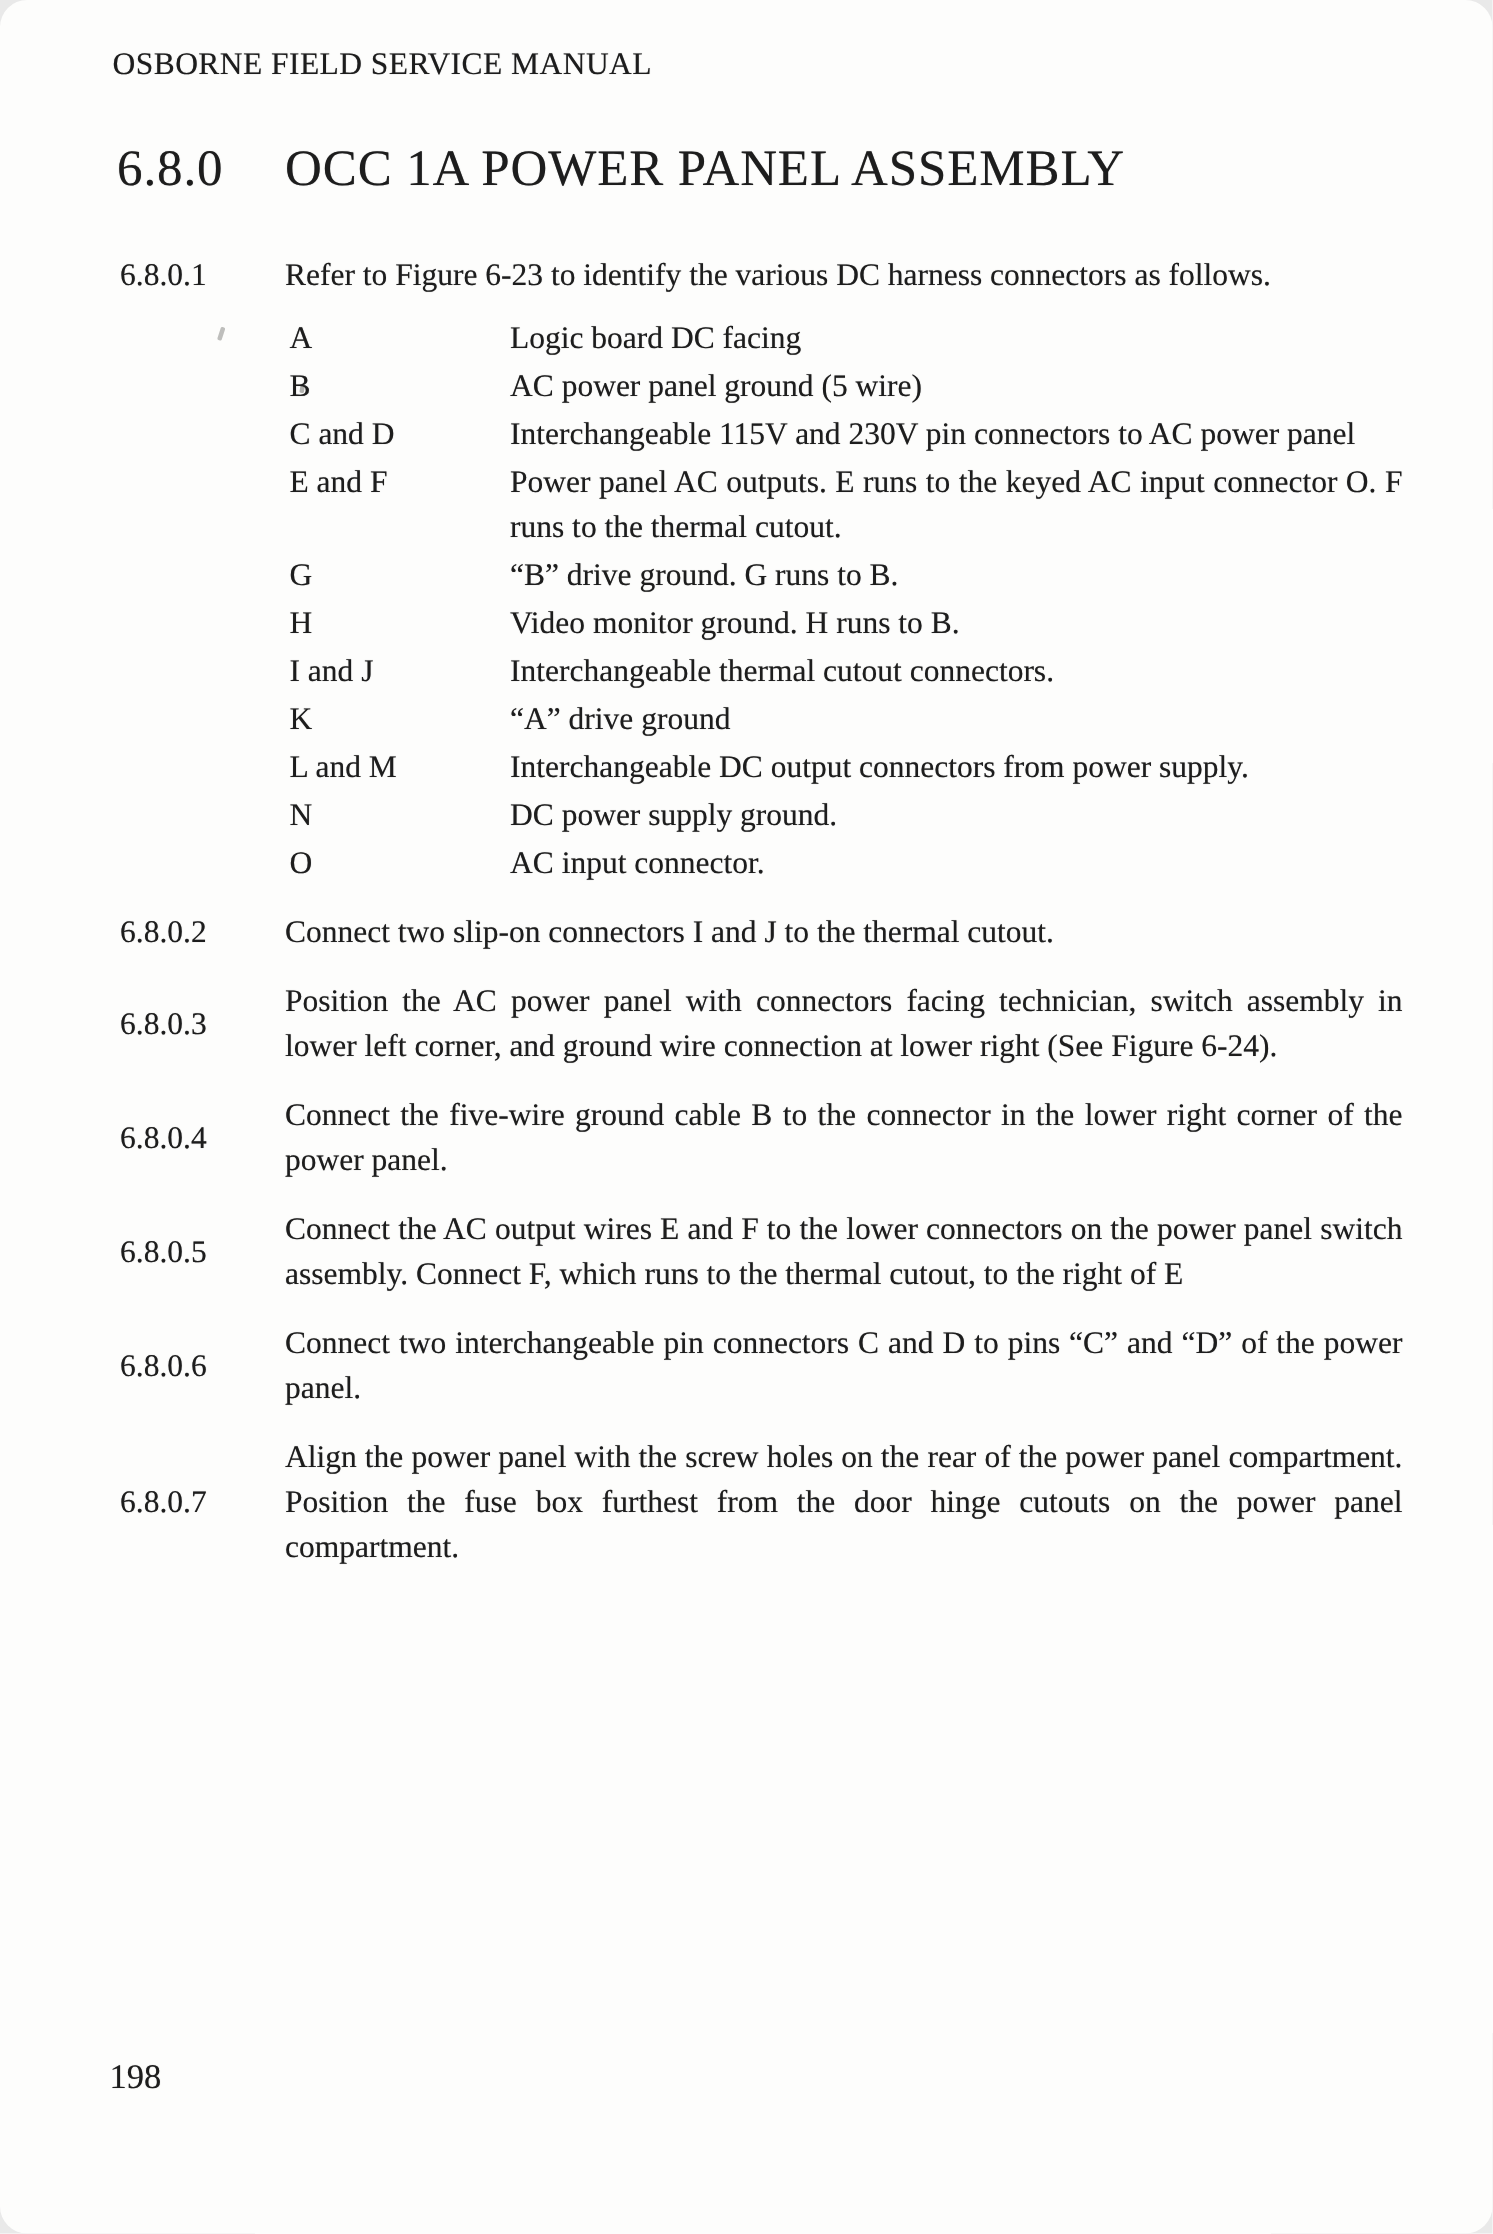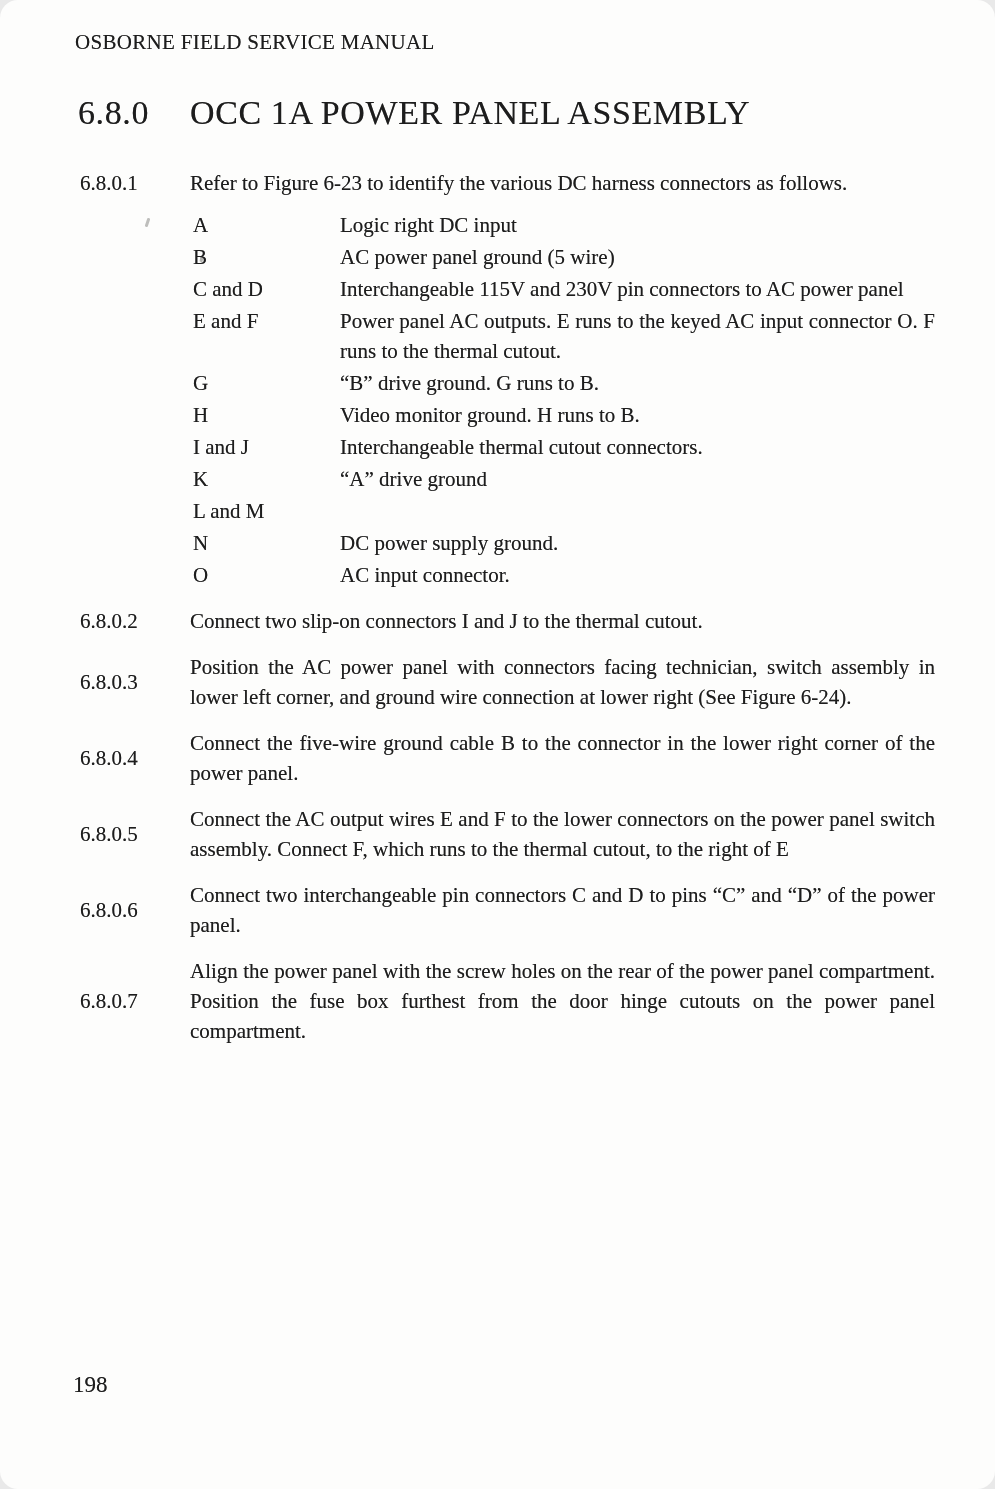--- a/index.html
+++ b/index.html
@@ -119,21 +119,21 @@
 
     <div class="section-row intro-row">
       <span class="sec-num">6.8.0.1</span>
       <span class="sec-text">Refer to Figure 6-23 to identify the various DC harness connectors as follows.</span>
     </div>
 
     <div class="connector-list">
 
         <div class="connector-row">
           <span class="lbl">A</span>
-          <span class="desc">Logic right DC input</span>
+          <span class="desc">Logic board DC facing</span>
         </div>
 
         <div class="connector-row">
           <span class="lbl">B</span>
           <span class="desc">AC power panel ground (5 wire)</span>
         </div>
 
         <div class="connector-row">
           <span class="lbl">C and D</span>
           <span class="desc">Interchangeable 115V and 230V pin connectors to AC power panel</span>
@@ -159,20 +159,21 @@
           <span class="desc">Interchangeable thermal cutout connectors.</span>
         </div>
 
         <div class="connector-row">
           <span class="lbl">K</span>
           <span class="desc">“A” drive ground</span>
         </div>
 
         <div class="connector-row">
           <span class="lbl">L and M</span>
+          <span class="desc">Interchangeable DC output connectors from power supply.</span>
         </div>
 
         <div class="connector-row">
           <span class="lbl">N</span>
           <span class="desc">DC power supply ground.</span>
         </div>
 
         <div class="connector-row">
           <span class="lbl">O</span>
           <span class="desc">AC input connector.</span>

